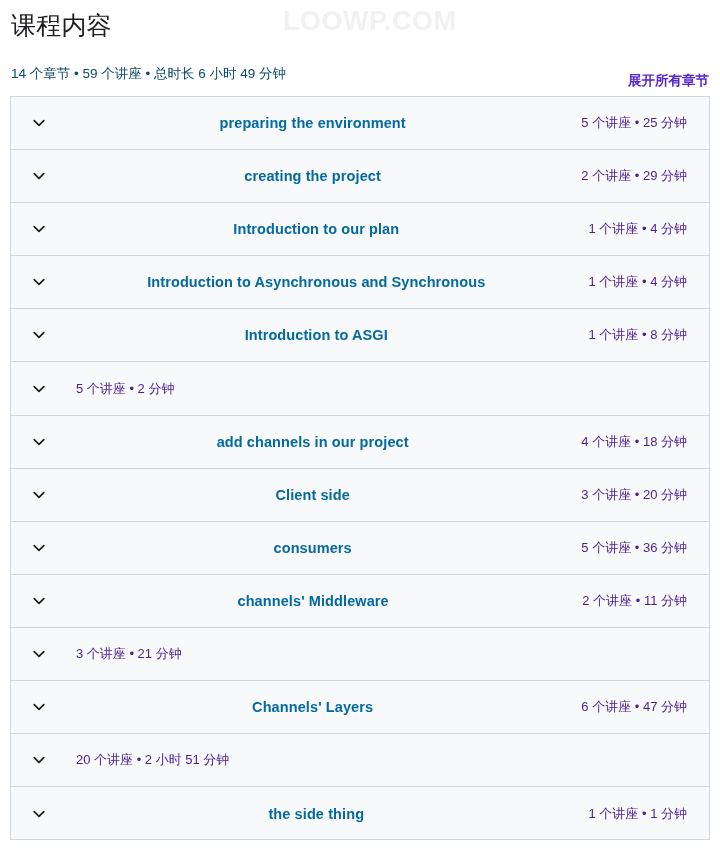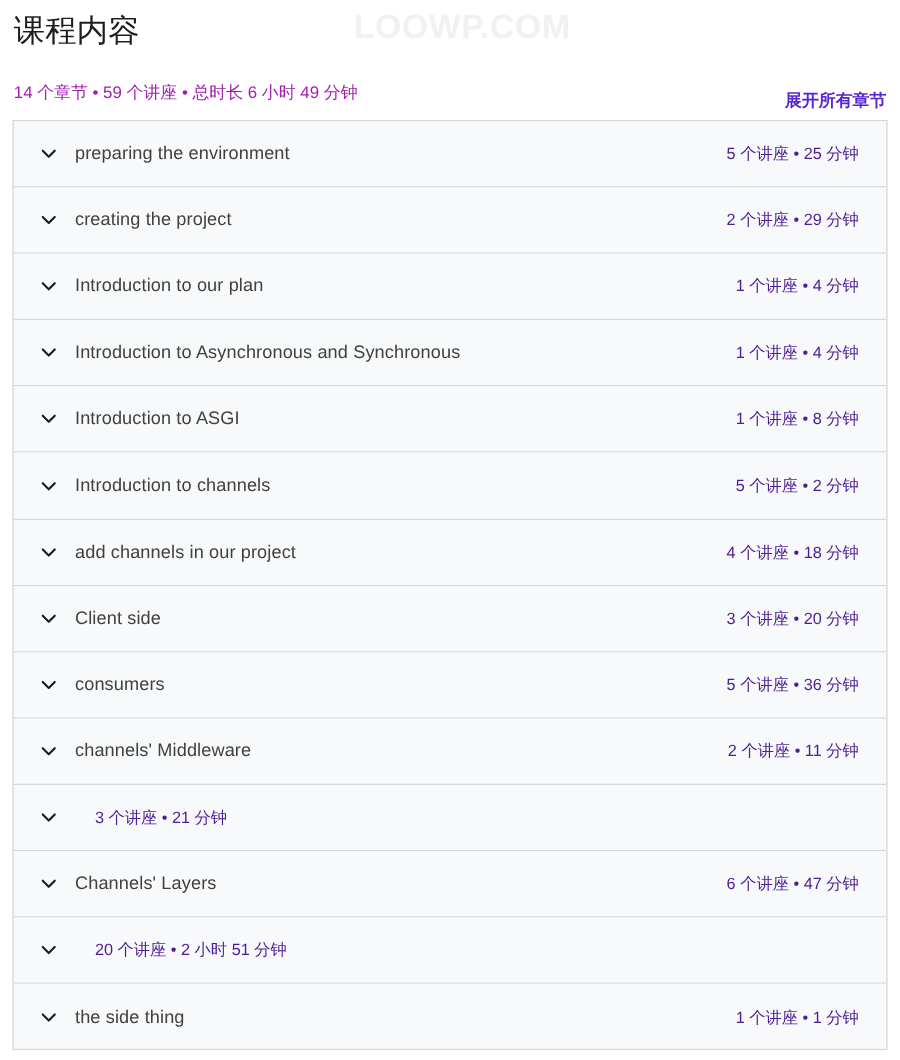--- a/index.html
+++ b/index.html
@@ -49,21 +49,21 @@
     left: 11px;
     right: 11px;
     height: 22px;
     display: flex;
     align-items: center;
     justify-content: space-between;
   }
   .meta-summary {
     font-size: 13.5px;
     line-height: 20px;
-    color: #a21caf;
+    color: #0c4a6e;
     white-space: nowrap;
   }
   .expand-link {
     font-size: 13.5px;
     line-height: 20px;
     font-weight: 700;
     color: #5624d0;
     white-space: nowrap;
     text-decoration: none;
     cursor: pointer;
@@ -104,26 +104,27 @@
     margin-right: 13px;
     display: block;
   }
   .chev svg {
     display: block;
   }
 
   .section-title {
     flex: 1 1 auto;
     font-size: 14.5px;
-    font-weight: 400;
-    color: #404040;
+    font-weight: 700;
+    color: #0369a1;
     letter-spacing: 0.1px;
     white-space: nowrap;
     overflow: hidden;
     text-overflow: ellipsis;
+    text-align: center;
   }
 
   .section-meta {
     flex: 0 0 auto;
     font-size: 13px;
     color: #4c1d95;
     white-space: nowrap;
     padding-left: 16px;
   }
 </style>
@@ -184,21 +185,20 @@
       </span>
       <span class="section-title">Introduction to ASGI</span>
       <span class="section-meta">1 个讲座 • 8 分钟</span>
     </div>
     <div class="section-row">
       <span class="chev">
         <svg viewBox="0 0 16 16" width="16" height="16" aria-hidden="true">
           <path d="M3.2 5.6 L8 10.4 L12.8 5.6" fill="none" stroke="#1c1d1f" stroke-width="1.7" stroke-linecap="round" stroke-linejoin="round"></path>
         </svg>
       </span>
-      <span class="section-title">Introduction to channels</span>
       <span class="section-meta">5 个讲座 • 2 分钟</span>
     </div>
     <div class="section-row">
       <span class="chev">
         <svg viewBox="0 0 16 16" width="16" height="16" aria-hidden="true">
           <path d="M3.2 5.6 L8 10.4 L12.8 5.6" fill="none" stroke="#1c1d1f" stroke-width="1.7" stroke-linecap="round" stroke-linejoin="round"></path>
         </svg>
       </span>
       <span class="section-title">add channels in our project</span>
       <span class="section-meta">4 个讲座 • 18 分钟</span>

